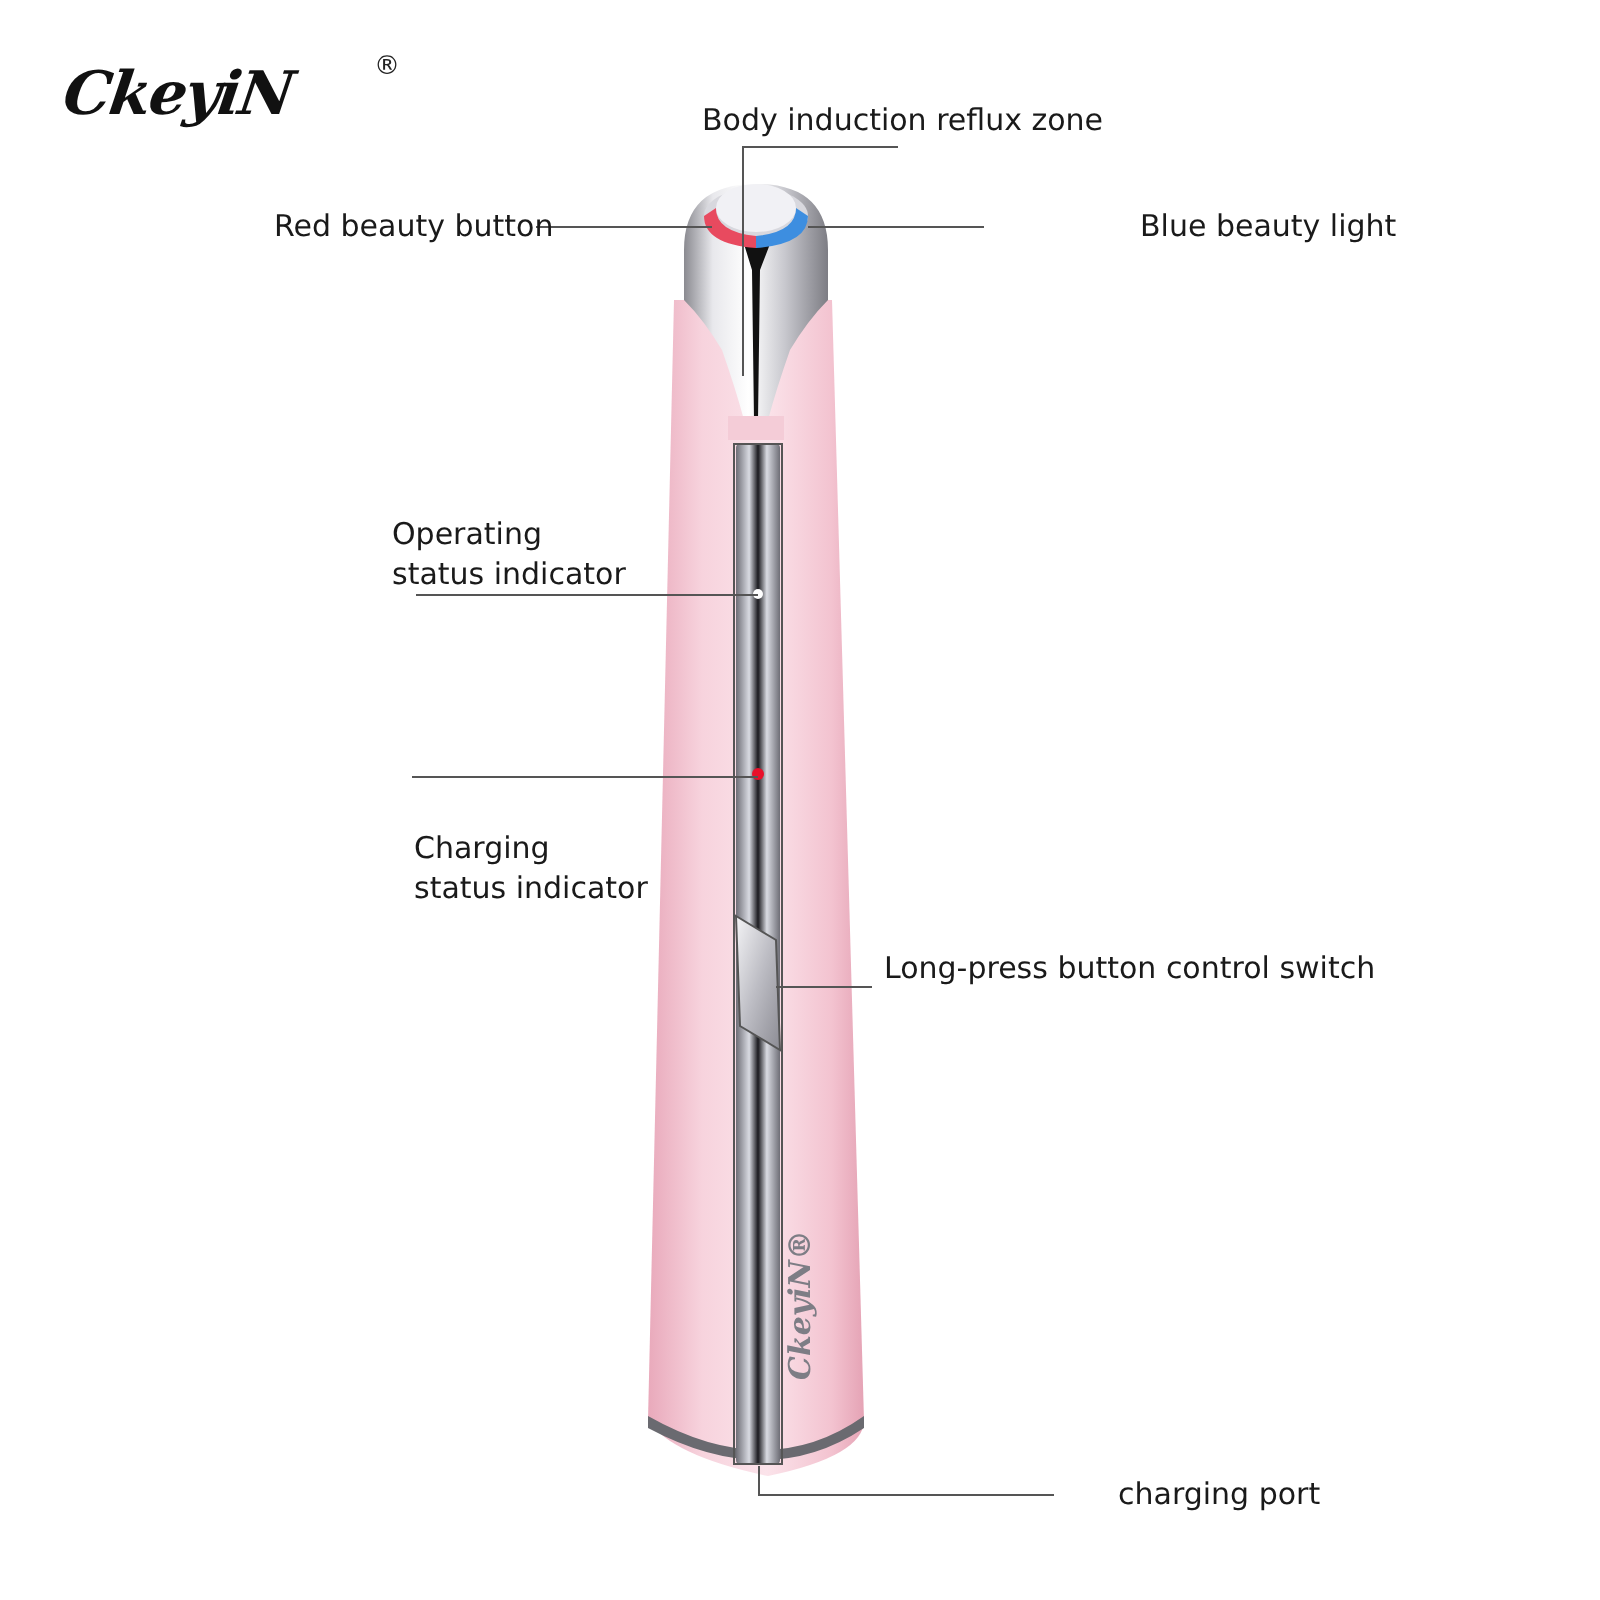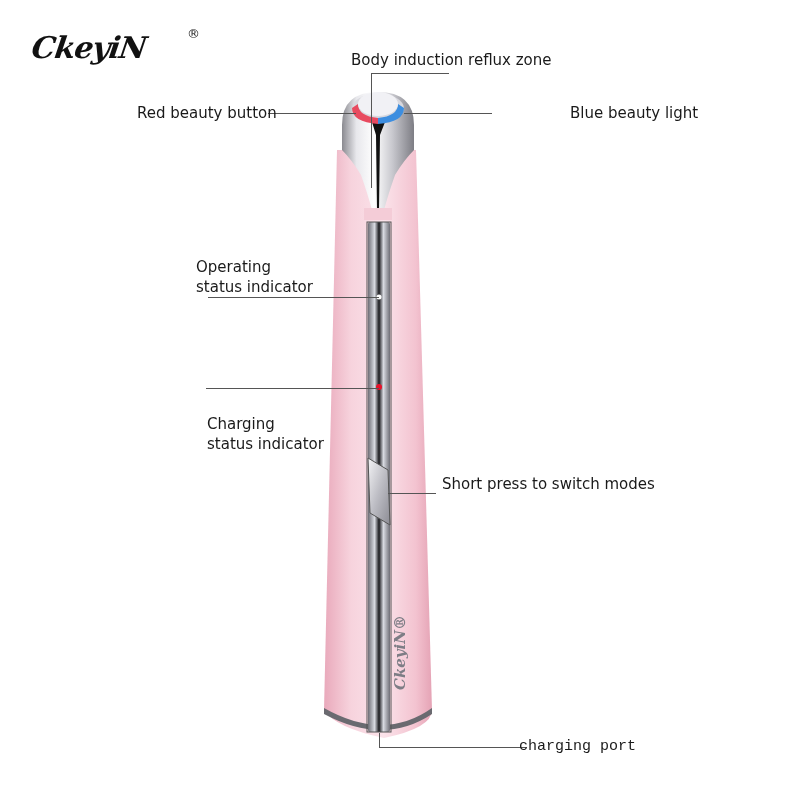--- a/index.html
+++ b/index.html
@@ -104,16 +104,16 @@
   <div>Operating</div>
   <div>status indicator</div>
 </div>
 
 <div class="label" style="left:207px; top:366px;margin-top:48px;">
   <div>Charging</div>
   <div>status indicator</div>
 </div>
 
 <div class="label" style="left:442px; top:471px; line-height:26px;">
-  <div>Short press to switch modes</div>
+  <div>Long-press button control switch</div>
 </div>
 
-<div class="label" style="left:519px; top:737px;font-family:Liberation Mono, monospace;">charging port</div>
+<div class="label" style="left:559px; top:737px;">charging port</div>
 
 </body></html>

